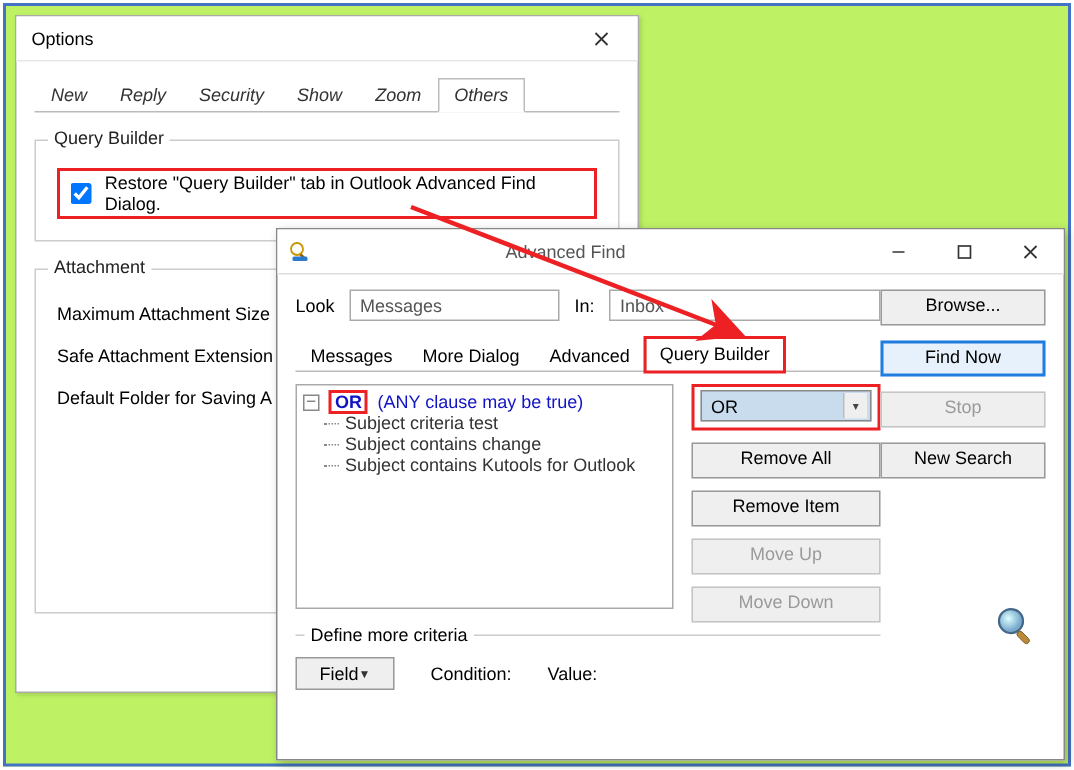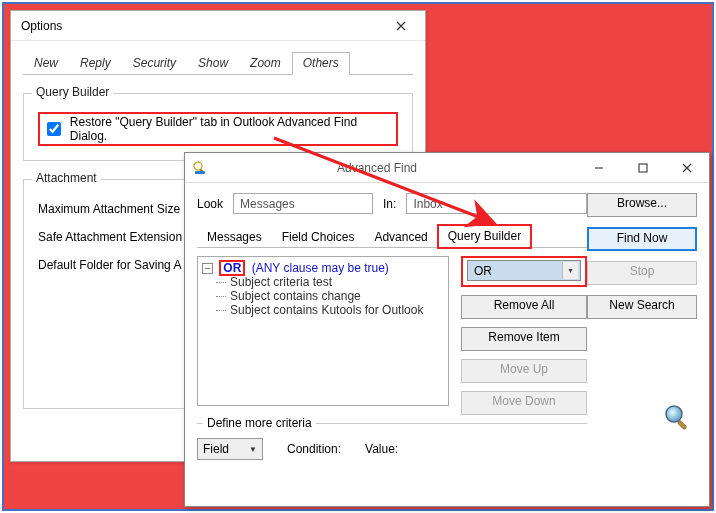--- a/index.html
+++ b/index.html
@@ -1,17 +1,17 @@
 <!DOCTYPE html>
 <html><head>
 <meta charset="utf-8">
 <style>
   * { box-sizing: border-box; font-family: "Segoe UI", Tahoma, sans-serif; font-size: 12px; }
   body { margin: 0; background: #fff; width: 716px; height: 513px; position: relative; overflow: hidden; }
-  .outer { position: absolute; left: 2px; top: 2px; width: 712px; height: 509px; border: 2px solid #4472c4; background: #ef4444; }
+  .outer { position: absolute; left: 2px; top: 2px; width: 712px; height: 509px; border: 2px solid #4472c4; background: #bef264; }
 
   
   .win-options { position: absolute; left: 6px; top: 6px; width: 416px; height: 452px; background: #fff; border: 1px solid #aaa; box-shadow: 1px 1px 3px rgba(0,0,0,0.15); }
   .titlebar { height: 30px; display: flex; align-items: center; justify-content: space-between; padding: 0 4px 0 10px; background: #fff; border-bottom: 1px solid #e7e7e7; }
   .titlebar .title { font-size: 12px; }
   .closebtn { width: 40px; height: 28px; display: flex; align-items: center; justify-content: center; font-size: 13px; color: #333; }
 
   .opt-body { padding: 10px 12px 12px 12px; }
   .tabstrip { display: flex; border-bottom: 1px solid #bbb; position: relative; height: 24px; font-style: italic; }
   .tabstrip .tab { padding: 3px 10px 4px 10px; border: 1px solid transparent; border-bottom: none; margin-right: 0; position: relative; top: 1px; color: #333; }
@@ -63,21 +63,21 @@
 
   .rightcol2 { width: 126px; display: flex; flex-direction: column; gap: 8px; }
   .lglabel { color: #333; }
   .combo { border: 1px solid #888; height: 21px; display: flex; align-items: center; justify-content: space-between; padding: 0 2px 0 6px; background: #fff; }
   .combo .arrow { width: 16px; height: 17px; display: flex; align-items: center; justify-content: center; background: #efefef; border-left: 1px solid #bbb; font-size: 8px; color: #444; }
   .combo.sel { background: #c8dced; }
 
   .define-group { margin-top: 8px; position: relative; border-top: 1px solid #ccc; padding-top: 14px; }
   .define-group .legend2 { position: absolute; top: -8px; left: 6px; background: #fff; padding: 0 4px; }
   .define-row { display: flex; align-items: center; gap: 24px; }
-  .fieldbtn { border: 1px solid #999; background: #efefef; width: 66px; height: 22px; display: flex; align-items: center; justify-content: space-between; padding: 0 5px; }
+  .fieldbtn { border: 1px solid #999; background: #efefef; width: 66px; height: 22px; display: flex; align-items: center; justify-content: center; padding: 0 5px; }
   .fieldbtn .tri { font-size: 8px; color: #333; }
 
   .magnifier { position: absolute; right: 18px; top: 250px; }
 
   
   .arrow-svg { position: absolute; pointer-events: none; }
 </style>
 </head>
 <body>
 
@@ -158,21 +158,21 @@
               <span>Messages</span>
             </div>
           <span>In:</span>
           <div class="sunk">
               <span>Inbox</span>
             </div>
         </div>
 
         <div class="tabstrip2">
           <div class="tab">Messages</div>
-          <div class="tab">Field Choices</div>
+          <div class="tab">More Dialog</div>
           <div class="tab">Advanced</div>
           <div class="tab active hl-red-inline" style="outline-offset:-1px;">Query Builder</div>
         </div>
 
         <div class="qb-area">
           <div class="treebox">
             <div class="tree-root">
               <div class="boxminus">–</div>
               <span>&nbsp;</span>
               <span class="or hl-red-inline" style="padding:0 3px;">OR</span>

